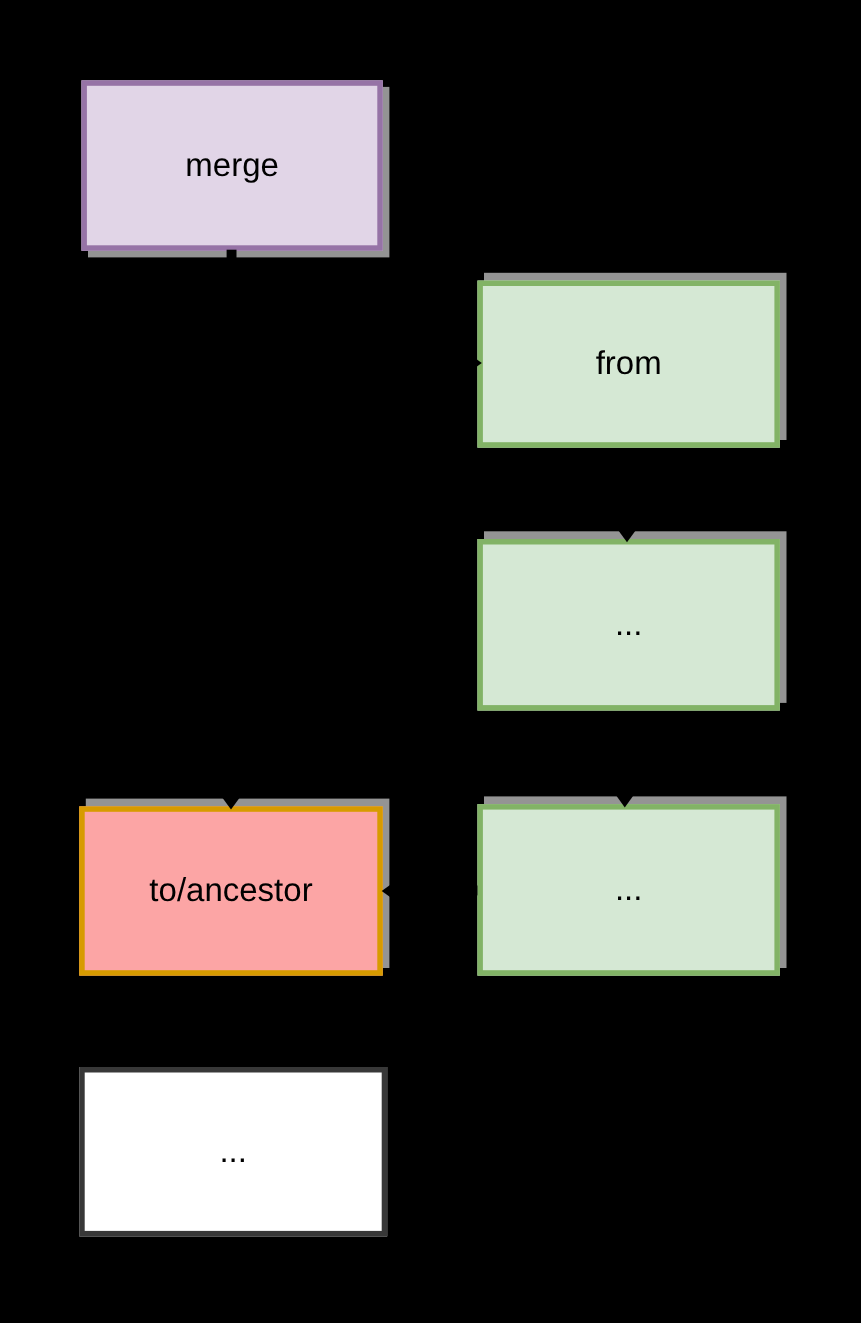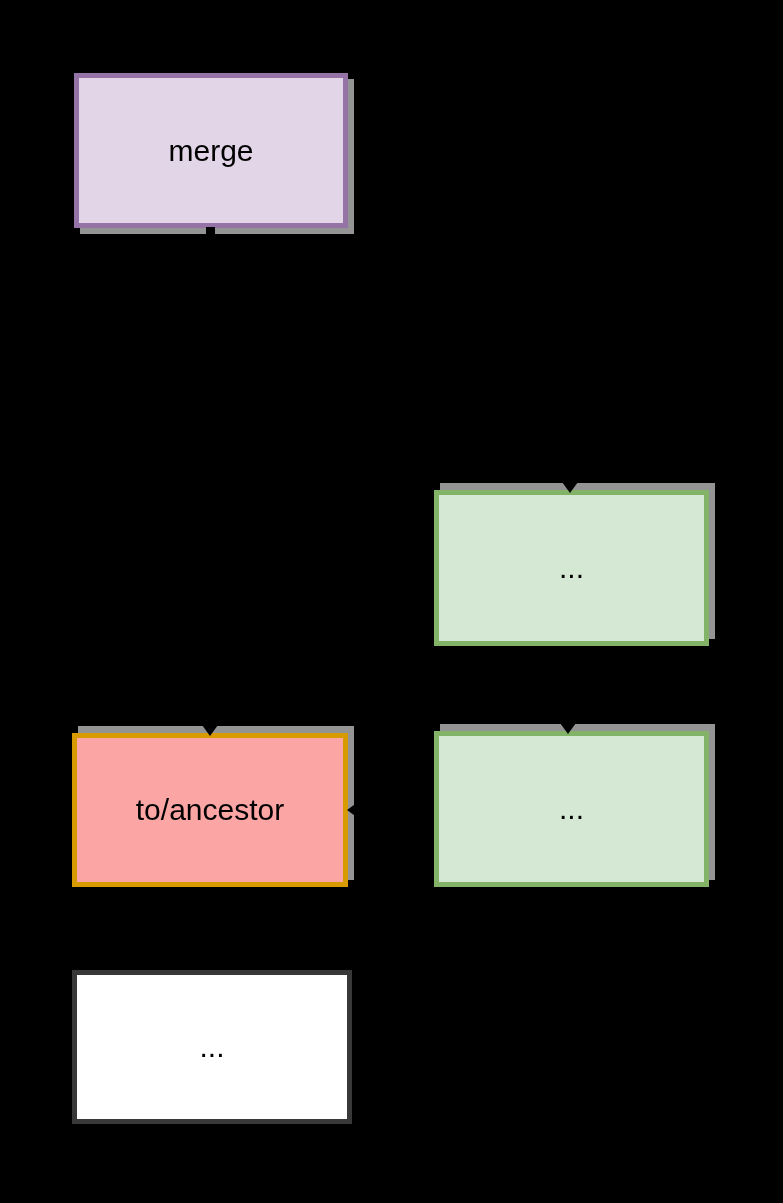--- a/index.html
+++ b/index.html
@@ -110,20 +110,23 @@
   <div class="edge" id="edge-merge-down"></div>
   <div class="edge" id="edge-merge-to-from-h"></div>
   <div class="edge" id="edge-from-chain-1"></div>
   <div class="edge" id="edge-from-chain-2"></div>
   <div class="edge" id="edge-parent2-to-anc"></div>
 
   <div class="node" id="node-merge">
     <span>merge</span>
   </div>
 
+  <div class="node" id="node-from">
+    <span>from</span>
+  </div>
 
   <div class="node" id="node-from-parent-1">
     <span>...</span>
   </div>
 
   <div class="node" id="node-from-parent-2">
     <span>...</span>
   </div>
 
   <div class="node" id="node-to-ancestor">

